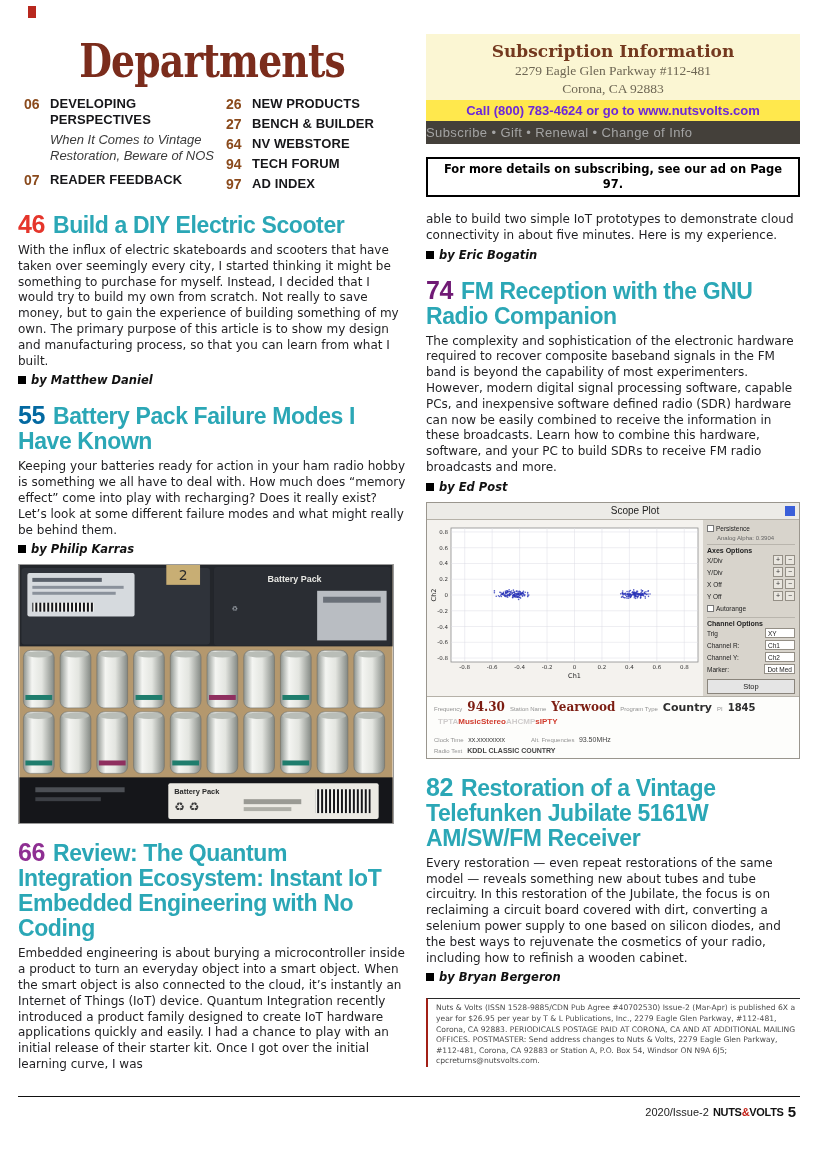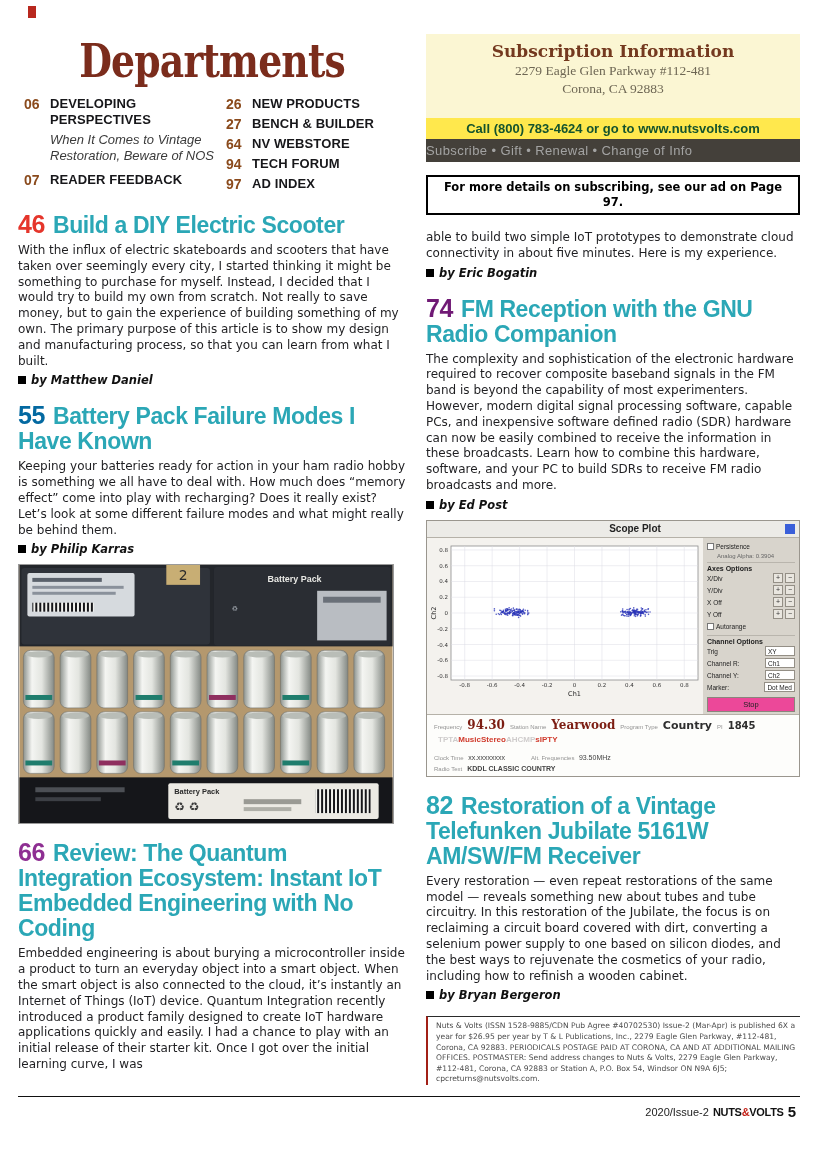--- a/index.html
+++ b/index.html
@@ -18,55 +18,55 @@
   .dept-grid { display:grid; grid-template-columns:202px 182px; padding-left:6px; }
   .dept-item { display:flex; margin-bottom:4px; }
   .dept-num { flex:none; width:26px; font:700 14px "Liberation Sans", sans-serif; color:#8a4a1c; }
   .dept-label { font:700 13px/16px "Liberation Sans", sans-serif; color:#17171a; letter-spacing:.1px; }
   .dept-sub { font:italic 400 13px/16px "Liberation Sans", sans-serif; color:#3a3a3a; margin:1px 0 8px 26px; }
 
   
   .sub-top { background:#fbf6d3; text-align:center; padding-top:6px; }
   .sub-title { font:700 17px/22px "DejaVu Serif", serif; color:#74391f; }
   .sub-addr { font:400 13.5px/18px "Liberation Serif", serif; color:#6e6754; }
-  .sub-call { margin-top:20px; background:#ffe84d; font:700 13px/21px "Liberation Sans", sans-serif; color:#14532d; }
+  .sub-call { margin-top:2px; background:#ffe84d; font:700 13px/21px "Liberation Sans", sans-serif; color:#6d28d9; }
   .sub-options { background:#44403a; color:#a3a3a3; font:400 13px/23px "Liberation Sans", sans-serif; letter-spacing:.4px; text-align:left; }
   .sub-details { margin-top:13px; border:2px solid #000; text-align:center; font:700 11.5px/15px "DejaVu Sans", sans-serif; padding:3px 4px; color:#000; }
 
   
   .feat-h { margin:16px 0 5px; font-family:"Liberation Sans", sans-serif; font-weight:700;
             font-size:23px; line-height:25px; letter-spacing:-0.4px; color:#2ba7b6; }
   .fnum { font-size:25px; margin-right:8px; }
   .c46 { color:#e5352b; } .c55 { color:#0369a1; } .c66 { color:#8e2f92; }
   .c74 { color:#701a75; } .c82 { color:#2ba7b6; }
   .body-p { margin:0; font:12px/15.8px "DejaVu Sans", sans-serif; color:#1f1f22; }
   .byline { margin:4px 0 0; font:italic 700 11.5px/14px "DejaVu Sans", sans-serif; color:#111; }
   .byline .sq { display:inline-block; width:8px; height:8px; background:#000; margin-right:5px; }
 
   
   .photo-fig { margin:8px 0 0; width:378px; }
   .photo-fig svg { display:block; border:1px solid #9a9a9a; }
 
   
   .scope-fig { margin:8px 0 0; width:374px; }
   .scope-window { border:1px solid #9a968e; background:#d8d4cc; font-family:"Liberation Sans", sans-serif; }
-  .scope-titlebar { position:relative; text-align:center; font-weight:700; font-size:10px; line-height:16px;
+  .scope-titlebar { position:relative; text-align:center; font-weight:400; font-size:10px; line-height:16px;
                     color:#222; background:#ecebe7; border-bottom:1px solid #b5b1a8;padding-left:44px; }
   .scope-winbtn { position:absolute; right:4px; top:3px; width:10px; height:10px; background:#3a5fd9; }
   .scope-main { display:flex; }
   .scope-plot-area { background:#f4f2ee; padding:2px 0 2px 2px; }
   .scope-side { width:96px; flex:none; font-size:6.5px; color:#222; padding:2px 4px; overflow:hidden; }
   .sp-row { display:flex; align-items:center; gap:2px; margin:1px 0; height:11px; }
   .sp-lbl { flex:1; white-space:nowrap; }
   .sp-head { font-weight:700; font-size:7px; margin:3px 0 1px; border-top:1px solid #b9b5ad; padding-top:2px; }
   .sp-btn { flex:none; width:10px; height:10px; background:#e9e6df; border:1px solid #948f86; text-align:center;
             line-height:8px; font-size:7px; color:#333; }
   .sp-val { flex:none; background:#fff; border:1px solid #948f86; min-width:30px; height:10px; line-height:9px; padding:0 2px; white-space:nowrap; }
   .cb { flex:none; width:7px; height:7px; border:1px solid #777; background:#fff; display:inline-block; }
-  .sp-stop { margin-top:4px; border:1px solid #8a857c; background:#ec4899; text-align:center;
+  .sp-stop { margin-top:4px; border:1px solid #8a857c; background:#e5e5e5; text-align:center;
              font-size:7.5px; line-height:13px; color:#222; }
   .scope-rds { background:#fdfdfb; border-top:1px solid #b5b1a8; padding:3px 7px 4px; }
   .rds-row1 { display:flex; align-items:baseline; gap:5px; }
   .rds-lbl { font-size:6px; color:#939393; white-space:nowrap; }
   .rds-big { font:700 12px "DejaVu Serif", serif; color:#7c1d12; }
   .rds-prog { font:700 11px "DejaVu Sans", sans-serif; color:#2e2e2e; }
   .rds-pi { font:700 10px "DejaVu Sans", sans-serif; color:#2e2e2e; }
   .rds-flags { display:flex; margin:3px 0 2px 4px; font:700 8px "Liberation Sans", sans-serif; }
   .flag-off { color:#cfcccc; } .flag-on { color:#d03a2c; }
   .rds-row3 { display:flex; gap:26px; align-items:baseline; }

